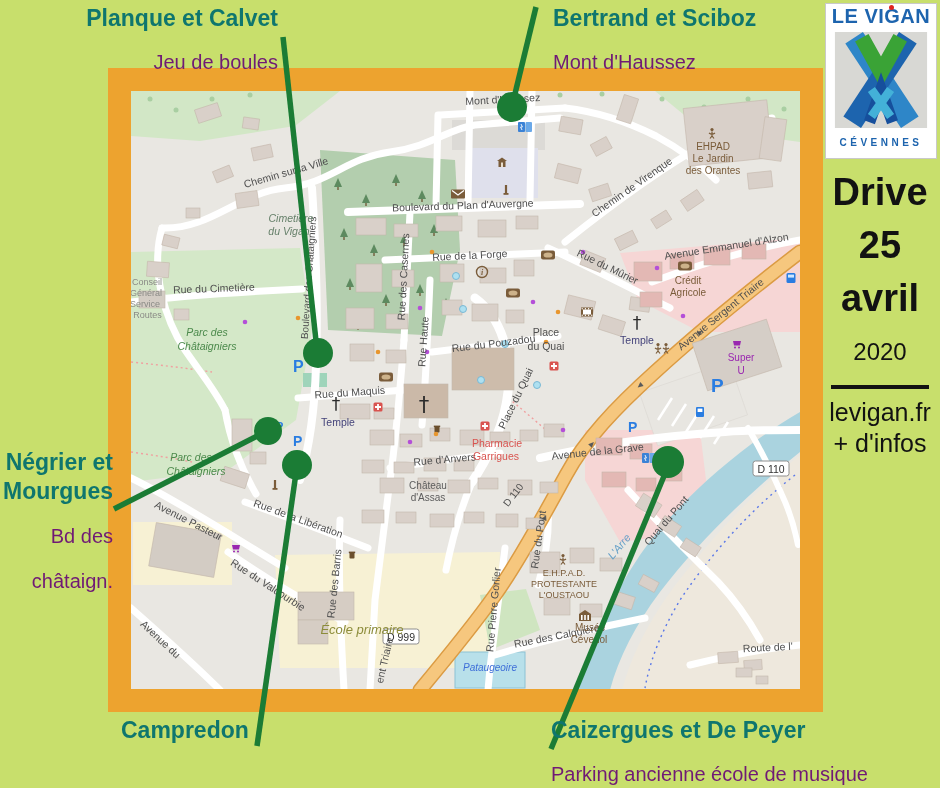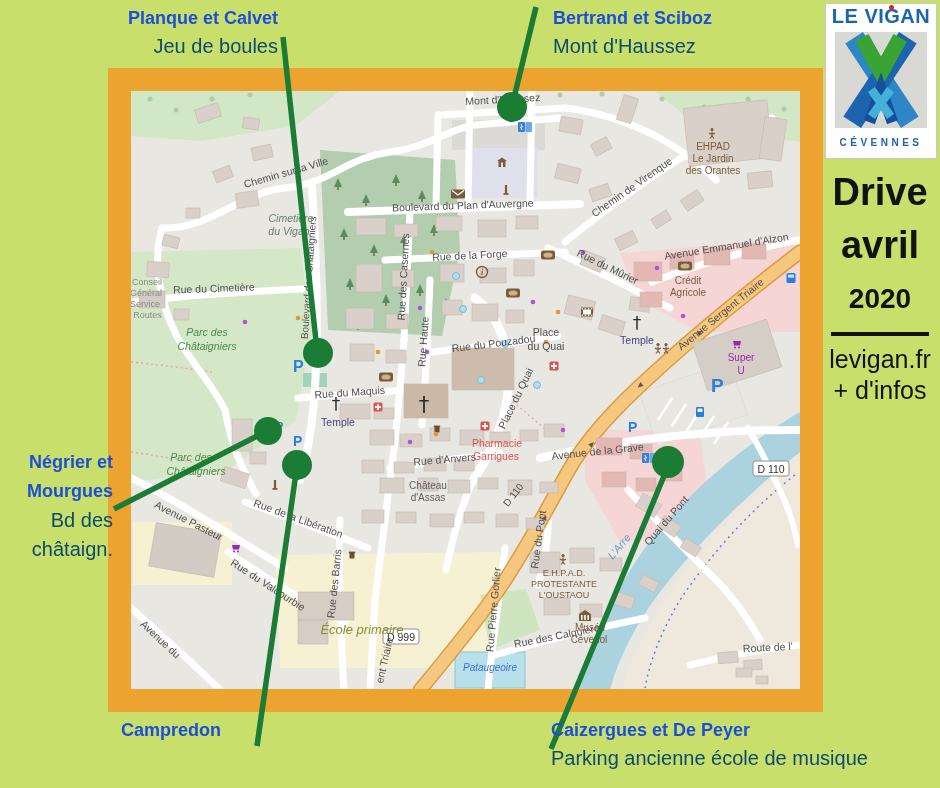--- a/index.html
+++ b/index.html
@@ -5,27 +5,27 @@
   html,body{margin:0;padding:0;background:#c8df6c;}
   .canvas{position:relative;width:940px;height:788px;background:#c8df6c;
           font-family:"Liberation Sans",sans-serif;overflow:hidden;}
   
   .frame{position:absolute;left:108px;top:68px;width:715px;height:644px;background:#eda32f;z-index:1;}
   .map-surface{position:absolute;left:23px;top:23px;width:669px;height:598px;background:#e9e7e2;overflow:hidden;}
   
   .overlay{position:absolute;left:0;top:0;z-index:5;pointer-events:none;}
   
   .callout{position:absolute;z-index:6;}
-  .callout .t{font-weight:bold;font-size:18px;color:#1d4ed8;line-height:28px;}
-  .callout .s{font-size:20px;color:#0c4a6e;line-height:28px;}
+  .callout .t{font-weight:bold;font-size:23px;color:#0f766e;line-height:28px;}
+  .callout .s{font-size:20px;color:#701a75;line-height:28px;margin-top:16px;}
   .align-r{text-align:right;}
   
   .sidebar{position:absolute;left:820px;top:166px;width:120px;text-align:center;z-index:6;color:#121212;}
   .sidebar .big{font-size:38px;font-weight:bold;line-height:53px;}
-  .sidebar .big4{font-size:28px;font-weight:bold;line-height:54px;}
+  .sidebar .big4{font-size:24px;font-weight:normal;line-height:54px;}
   .sidebar .rule{width:98px;border-top:4px solid #121212;margin:6px auto 8px auto;}
   .sidebar .info{font-size:25px;line-height:31px;}
   
   .logo{position:absolute;left:825px;top:3px;width:112px;height:156px;background:#ffffff;
         border:1px solid #c9c9c9;z-index:6;text-align:center;box-sizing:border-box;padding-top:1px;}
   .logo .name{font-size:20px;font-weight:bold;color:#1d64ae;letter-spacing:0.5px;position:relative;}
   .logo .dot{position:absolute;left:63px;top:0px;width:5px;height:5px;border-radius:50%;background:#e0241f;}
   .logo .cev{font-size:10px;font-weight:bold;color:#1d64ae;letter-spacing:3.5px;margin-top:1px;text-align:center;}
   
   .st{font-size:10.5px;fill:#4f4f4f;font-family:"Liberation Sans",sans-serif;}
@@ -558,20 +558,21 @@
       <path d="M78,10 L20,98" stroke="#1d64ae" stroke-width="22" fill="none"></path>
       <path d="M30,10 L50,46 L70,10" stroke="#3aa336" stroke-width="16" fill="none"></path>
       <path d="M38,98 L50,64 L62,98" stroke="#164f9c" stroke-width="12" fill="none"></path>
       <path d="M40,64 L60,92 M60,64 L40,92" stroke="#43b1d8" stroke-width="9" fill="none"></path>
     </svg>
     <div class="cev">CÉVENNES</div>
   </div>
 
   <div class="sidebar">
     <div class="big">Drive</div>
+    <div class="big">25</div>
     <div class="big">avril</div>
     <div class="big4">2020</div>
     <div class="rule"></div>
     <div class="info">levigan.fr</div>
     <div class="info">+ d'infos</div>
   </div>
 
 </div>
 
 </body></html>

